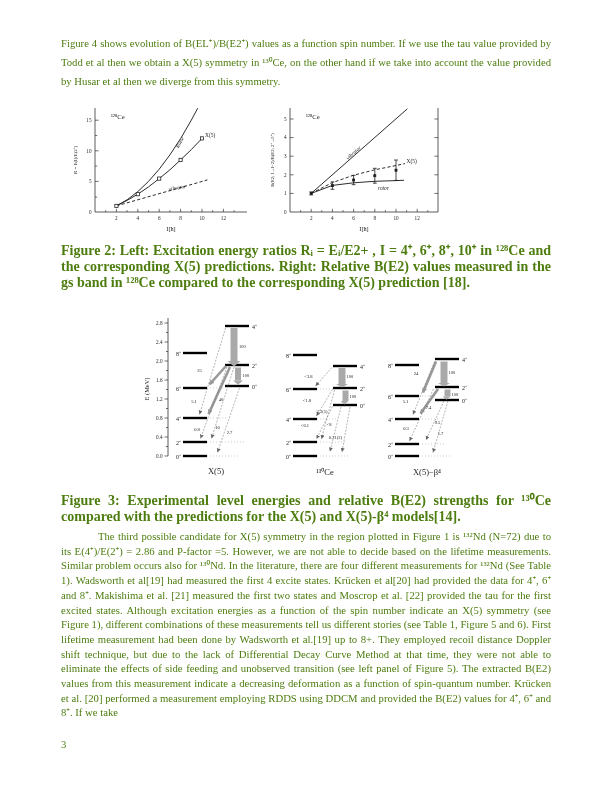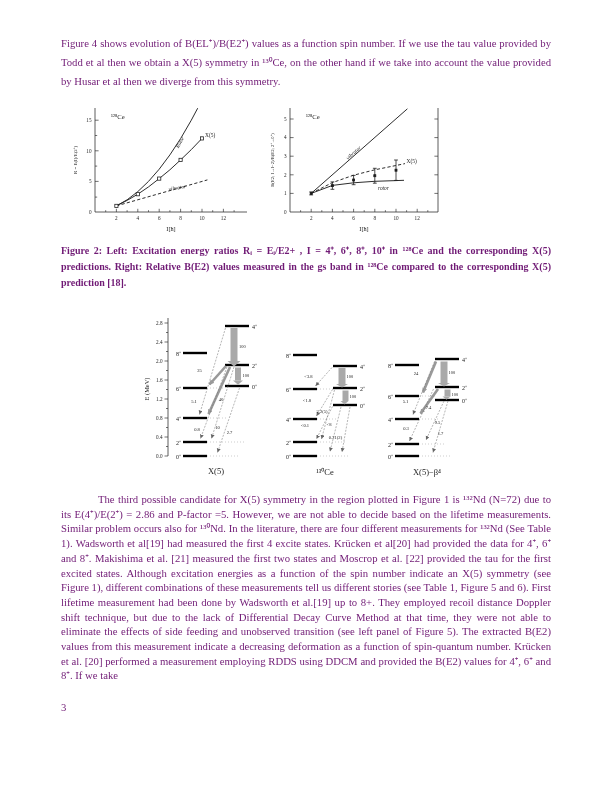--- a/index.html
+++ b/index.html
@@ -1,24 +1,24 @@
 <!DOCTYPE html>
 <html><head>
 <meta charset="utf-8">
 <style>
   html,body{margin:0;padding:0;background:#ffffff;}
   .page{
     width:612px;height:792px;background:#fff;box-sizing:border-box;
     padding:30px 61px 0 61px;position:relative;
-    font-family:"Liberation Serif",serif;color:#701a75;
+    font-family:"Liberation Serif",serif;color:#4d7c0f;
   }
   .para{font-size:10.7px;text-align:justify;margin:0;}
   .para1{line-height:19px;margin-top:4px;}
   .para2{line-height:14.7px;margin-top:4px;text-indent:37px;}
-  .caption{font-size:10px;font-weight:bold;line-height:16px;text-align:justify;margin:5px 0 0 0;}
+  .caption{font-size:14px;font-weight:bold;line-height:16px;text-align:justify;margin:5px 0 0 0;}
   .fig2{display:flex;gap:4px;margin:11px 0 0 4px;}
   .fig3{margin:13px 0 0 79px;}
   .pagenum{font-size:10.7px;margin-top:18px;}
   svg text{font-family:"Liberation Serif",serif;fill:#1c1c1c;}
   .it{font-style:italic;}
   .axis{stroke:#333;stroke-width:0.8;fill:none;}
   .tick{stroke:#333;stroke-width:0.7;}
   .curve{stroke:#222;stroke-width:0.95;fill:none;}
   .curve-dash{stroke:#222;stroke-width:0.95;fill:none;stroke-dasharray:3.2,2.2;}
   .lvl{stroke:#000;stroke-width:2.4;}
@@ -386,18 +386,19 @@
           <text x="266" y="126">0.3</text>
           <text x="288.5" y="105">7.4</text>
           <text x="297.5" y="120">9.5</text>
           <text x="300.5" y="130.5">1.7</text>
         </g>
         <text x="287" y="170.5" font-size="8.5" text-anchor="middle">X(5)−β⁴</text>
       </g>
     </svg>
   </div>
 
+  <p class="caption">Figure 3: Experimental level energies and relative B(E2) strengths for ¹³⁰Ce compared with the predictions for the X(5) and X(5)-β⁴ models[14].</p>
 
   <p class="para para2">The third possible candidate for X(5) symmetry in the region plotted in Figure 1 is ¹³²Nd (N=72) due to its E(4⁺)/E(2⁺) = 2.86 and P-factor =5. However, we are not able to decide based on the lifetime measurements. Similar problem occurs also for ¹³⁰Nd. In the literature, there are four different measurements for ¹³²Nd (See Table 1). Wadsworth et al[19] had measured the first 4 excite states. Krücken et al[20] had provided the data for 4⁺, 6⁺ and 8⁺. Makishima et al. [21] measured the first two states and Moscrop et al. [22] provided the tau for the first excited states. Although excitation energies as a function of the spin number indicate an X(5) symmetry (see Figure 1), different combinations of these measurements tell us different stories (see Table 1, Figure 5 and 6). First lifetime measurement had been done by Wadsworth et al.[19] up to 8+. They employed recoil distance Doppler shift technique, but due to the lack of Differential Decay Curve Method at that time, they were not able to eliminate the effects of side feeding and unobserved transition (see left panel of Figure 5). The extracted B(E2) values from this measurement indicate a decreasing deformation as a function of spin-quantum number. Krücken et al. [20] performed a measurement employing RDDS using DDCM and provided the B(E2) values for 4⁺, 6⁺ and 8⁺. If we take</p>
 
   <div class="pagenum">3</div>
 
 </div>
 
 </body></html>

